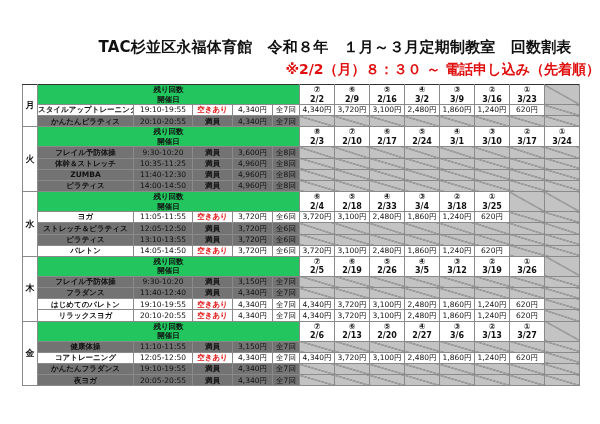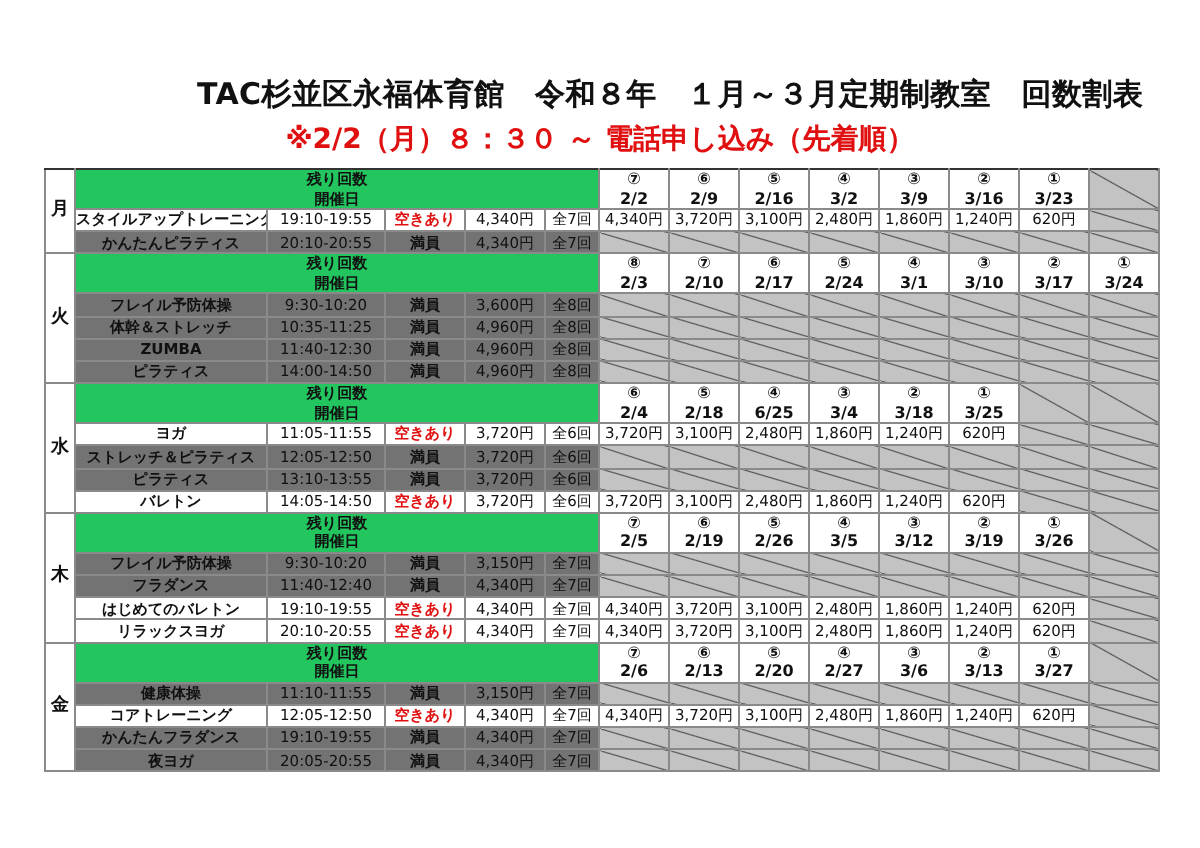--- a/index.html
+++ b/index.html
@@ -5,21 +5,21 @@
   html, body { margin: 0; padding: 0; }
   body {
     width: 600px; height: 424px; background: #ffffff; position: relative; overflow: hidden;
     font-family: "DejaVu Sans", "Liberation Sans", sans-serif; color: #111;
   }
   .title {
     position: absolute; left: 0; top: 38px; width: 600px; text-align: center;
     font-size: 15px; font-weight: bold; letter-spacing: 0.2px; white-space: nowrap; padding-left: 35px;
   }
   .subtitle {
-    position: absolute; left: 0; top: 61px; width: 600px; text-align: center;
+    position: absolute; left: 0; top: 61px; width: 600px; text-align: right;
     font-size: 14px; font-weight: bold; color: #e01010; white-space: nowrap;
   }
   table.sched {
     position: absolute; left: 22px; top: 84px;
     border-collapse: collapse; table-layout: fixed; width: 557px;
     font-size: 7.5px; line-height: 1;
     border: 1.5px solid #333;
   }
   table.sched td {
     border: 1px solid #8a8a8a; padding: 0; text-align: center; vertical-align: middle;
@@ -242,21 +242,21 @@
         <td class="sess-cell" rowspan="2">
           <span class="num">⑥</span>
           <span class="date">2/4</span>
         </td>
         <td class="sess-cell" rowspan="2">
           <span class="num">⑤</span>
           <span class="date">2/18</span>
         </td>
         <td class="sess-cell" rowspan="2">
           <span class="num">④</span>
-          <span class="date">6/25</span>
+          <span class="date">2/33</span>
         </td>
         <td class="sess-cell" rowspan="2">
           <span class="num">③</span>
           <span class="date">3/4</span>
         </td>
         <td class="sess-cell" rowspan="2">
           <span class="num">②</span>
           <span class="date">3/18</span>
         </td>
         <td class="sess-cell" rowspan="2">

